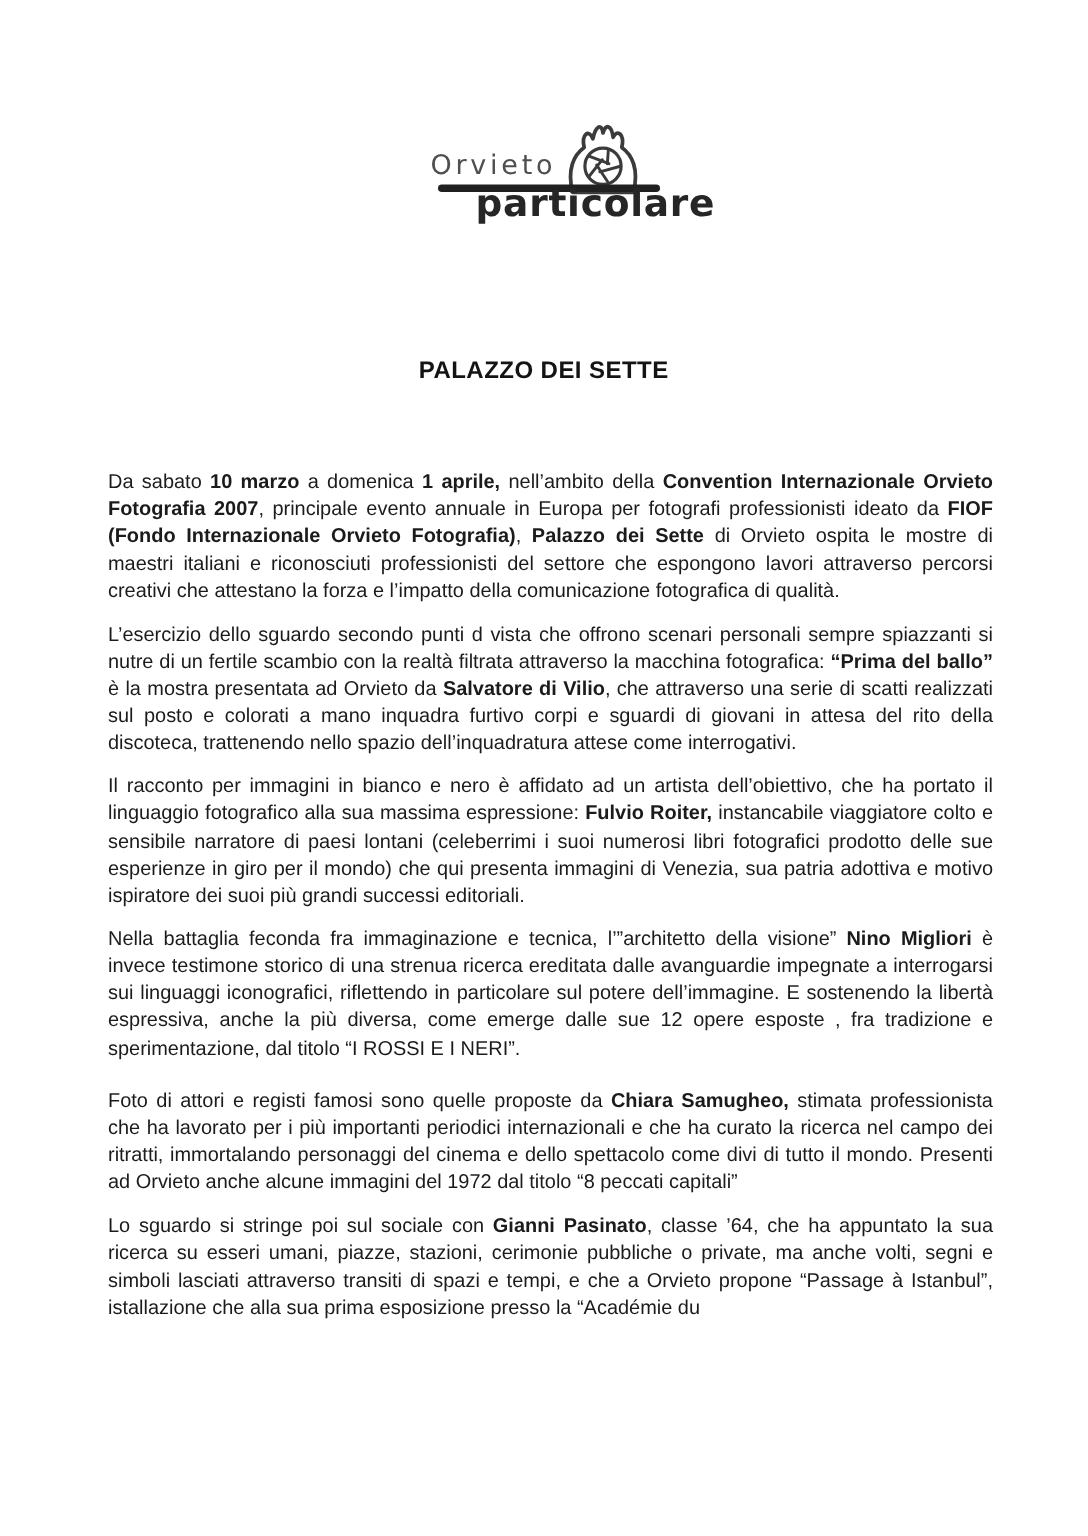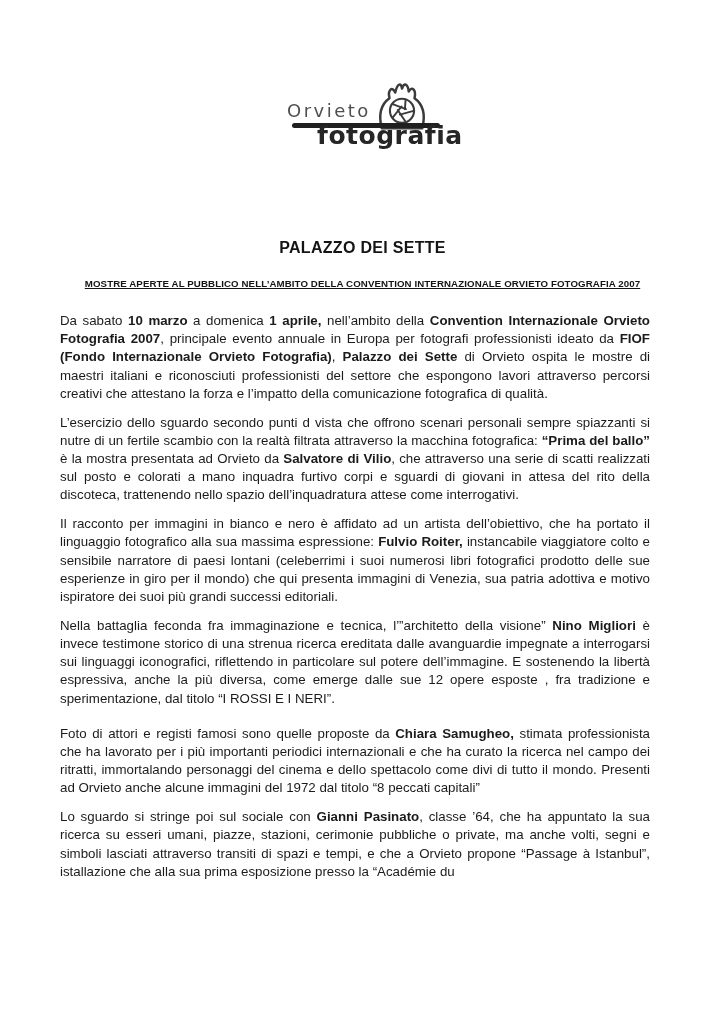--- a/index.html
+++ b/index.html
@@ -95,21 +95,21 @@
     font-size: 9.7px;
     font-weight: bold;
     text-decoration: underline;
     letter-spacing: 0.1px;
     color: #141414;
   }
 
   
   .content {
     position: absolute;
-    left: 60px;
+    left: 72px;
     top: 312px;
     width: 590px;
     font-size: 13.3px;
     line-height: 18.2px;
     text-align: justify;
     color: #1b1b1b;
   }
   .content p {
     margin: 0 0 10.6px 0;
   }
@@ -132,25 +132,24 @@
         <path d="M9 52 C5 36 10 26 17 21 C15 12 20 8 23 15 C25 6 29 4 30 11 C32 4 36 6 37 14 C40 8 45 12 43 21 C50 26 55 36 51 52 Z" fill="#ffffff" stroke="#3b3b3b" stroke-width="2.6" stroke-linejoin="round"></path>
         <circle cx="30" cy="34" r="12.5" fill="none" stroke="#3b3b3b" stroke-width="2.2"></circle>
         <path d="M42 34 L27.8 37.9" stroke="#3b3b3b" stroke-width="2" stroke-linecap="round" fill="none"></path>
         <path d="M33.7 45.4 L25.6 33.1" stroke="#3b3b3b" stroke-width="2" stroke-linecap="round" fill="none"></path>
         <path d="M20.3 41.1 L29.5 29.5" stroke="#3b3b3b" stroke-width="2" stroke-linecap="round" fill="none"></path>
         <path d="M20.3 27 L34.1 32.2" stroke="#3b3b3b" stroke-width="2" stroke-linecap="round" fill="none"></path>
         <path d="M33.7 22.6 L33 32.3" stroke="#3b3b3b" stroke-width="2" stroke-linecap="round" fill="none"></path>
       </svg>
     </span>
     <div class="logo-line"></div>
-    <span class="logo-fotografia">fotografia</span>
+    <span class="logo-fotografia">particolare</span>
   </div>
 
   <div class="doc-subtitle">PALAZZO DEI SETTE</div>
-  <div class="doc-banner">MOSTRE APERTE AL PUBBLICO NELL’AMBITO DELLA CONVENTION INTERNAZIONALE ORVIETO FOTOGRAFIA 2007</div>
 
   <div class="content">
     <p><span>Da sabato </span><b>10 marzo</b><span> a domenica </span><b>1 aprile,</b><span> nell’ambito della </span><b>Convention Internazionale Orvieto Fotografia 2007</b><span>, principale evento annuale in Europa per fotografi professionisti ideato da </span><b>FIOF (Fondo Internazionale Orvieto Fotografia)</b><span>, </span><b>Palazzo dei Sette</b><span> di Orvieto ospita le mostre di maestri italiani e riconosciuti professionisti del settore che espongono lavori attraverso percorsi creativi che attestano la forza e l’impatto della comunicazione fotografica di qualità.</span></p>
     <p><span>L’esercizio dello sguardo secondo punti d vista che offrono scenari personali sempre spiazzanti si nutre di un fertile scambio con la realtà filtrata attraverso la macchina fotografica: </span><b>“Prima del ballo”</b><span> è la mostra presentata ad Orvieto da </span><b>Salvatore di Vilio</b><span>, che attraverso una serie di scatti realizzati sul posto e colorati a mano inquadra furtivo corpi e sguardi di giovani in attesa del rito della discoteca, trattenendo nello spazio dell’inquadratura attese come interrogativi.</span></p>
     <p><span>Il racconto per immagini in bianco e nero è affidato ad un artista dell’obiettivo, che ha portato il linguaggio fotografico alla sua massima espressione: </span><b>Fulvio Roiter,</b><span> instancabile viaggiatore colto e sensibile narratore di paesi lontani (celeberrimi i suoi numerosi libri fotografici prodotto delle sue esperienze in giro per il mondo) che qui presenta immagini di Venezia, sua patria adottiva e motivo ispiratore dei suoi più grandi successi editoriali.</span></p>
     <p><span>Nella battaglia feconda fra immaginazione e tecnica, l’”architetto della visione” </span><b>Nino Migliori</b><span> è invece testimone storico di una strenua ricerca ereditata dalle avanguardie impegnate a interrogarsi sui linguaggi iconografici, riflettendo in particolare sul potere dell’immagine. E sostenendo la libertà espressiva, anche la più diversa, come emerge dalle sue 12 opere esposte , fra tradizione e sperimentazione, dal titolo “I ROSSI E I NERI”.</span></p>
     <p class="gap-before"><span>Foto di attori e registi famosi sono quelle proposte da </span><b>Chiara Samugheo,</b><span> stimata professionista che ha lavorato per i più importanti periodici internazionali e che ha curato la ricerca nel campo dei ritratti, immortalando personaggi del cinema e dello spettacolo come divi di tutto il mondo. Presenti ad Orvieto anche alcune immagini del 1972 dal titolo “8 peccati capitali”</span></p>
     <p><span>Lo sguardo si stringe poi sul sociale con </span><b>Gianni Pasinato</b><span>, classe ’64, che ha appuntato la sua ricerca  su esseri umani, piazze, stazioni, cerimonie pubbliche o private, ma anche volti, segni e simboli lasciati attraverso transiti di spazi e tempi, e che a Orvieto propone “Passage à Istanbul”, istallazione che alla sua prima esposizione presso la “Académie du</span></p>
   </div>
 

